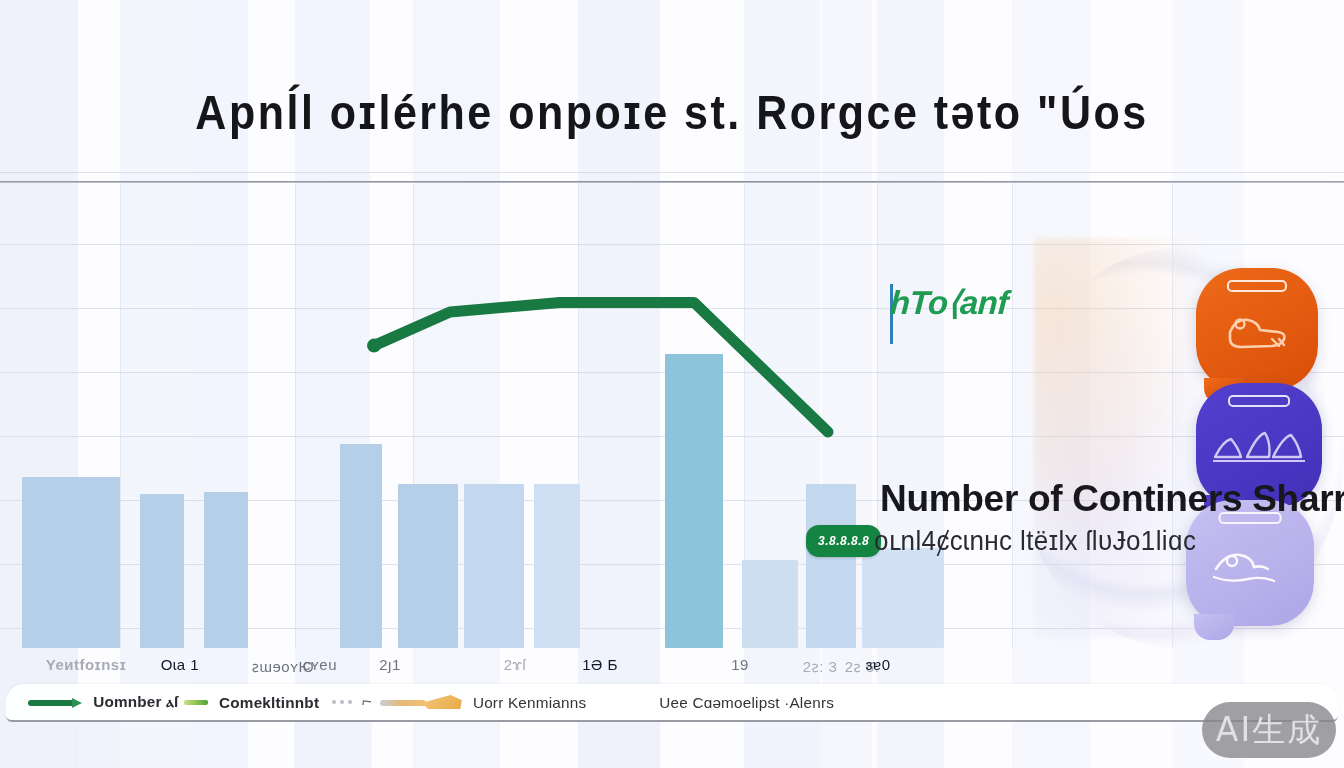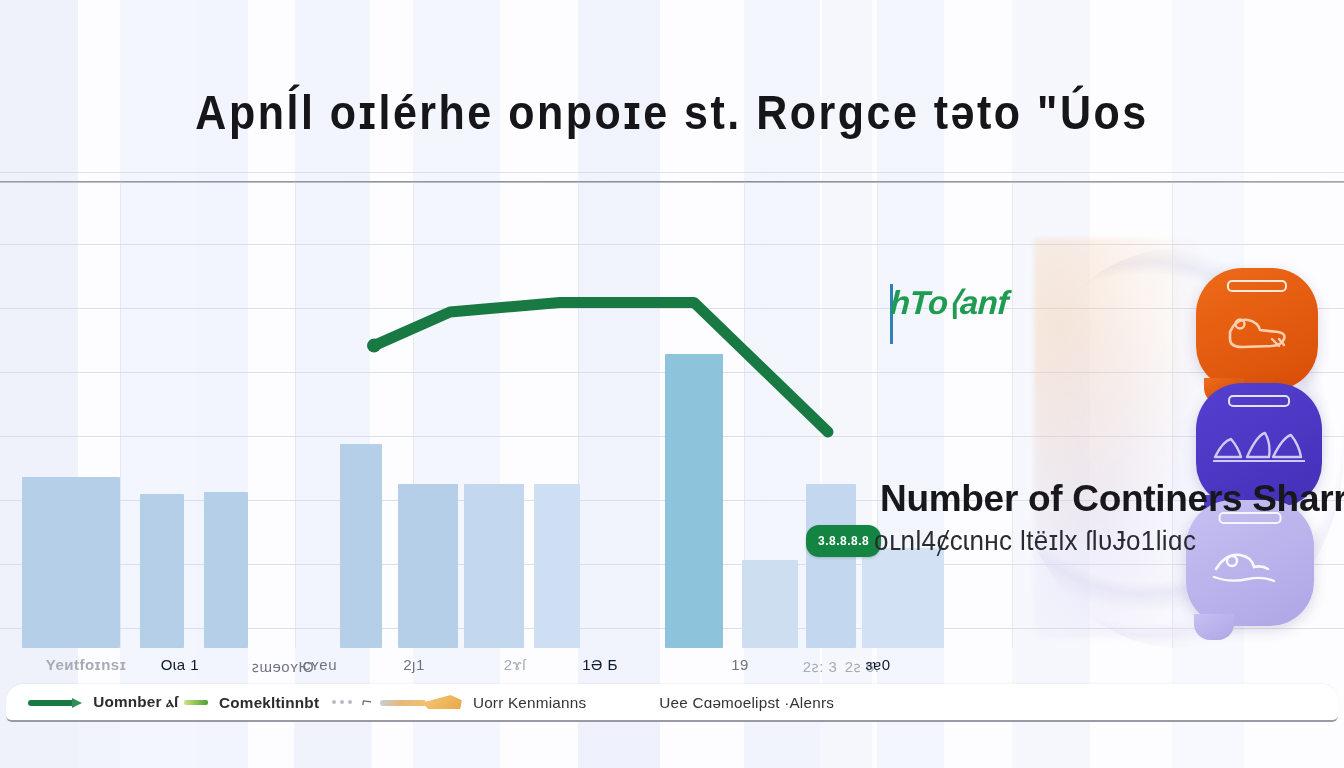--- a/index.html
+++ b/index.html
@@ -130,20 +130,21 @@
     border-radius: 13px;
     color: #ffffff;
     font-size: 12px;
     font-weight: 700;
     letter-spacing: 0.5px;
     display: flex;
     align-items: center;
     justify-content: center;
     filter: blur(0.5px);
     box-shadow: 0 1px 3px rgba(0,0,0,0.18);
+    font-style: italic;
   }
 
   
   .green-annot {
     position: absolute;
     left: 890px; top: 283px;
     color: #1f9c51;
     font-size: 33px;
     font-weight: 600;
     letter-spacing: -0.5px;
@@ -494,21 +495,21 @@
   </div>
 
   <div class="overlay-title">Number of Continers Sharr</div>
   <div class="overlay-sub">oւnl4ȼcɩnʜc ltëɪlx ſlυɈo1lіɑϲ</div>
 
   <div class="xaxis" id="xaxis">
       <div class="xtick dim" style="left: 86px; font-weight: bold;">Yeиtfoɪnsɪ</div>
       <div class="xtick dark" style="left: 180px;">Oɩa 1</div>
       <div class="xtick" style="left: 283px;">ꙅɯɘoʏЮ</div>
       <div class="xtick" style="left: 320px;">cʏeu</div>
-      <div class="xtick" style="left: 414px;">2ȷ1</div>
+      <div class="xtick" style="left: 390px;">2ȷ1</div>
       <div class="xtick dim" style="left: 515px;">2ɤſ</div>
       <div class="xtick dark" style="left: 600px;">1Ә Ƃ</div>
       <div class="xtick" style="left: 740px;">19</div>
       <div class="xtick dim" style="left: 820px;">2ꙅ: 3</div>
       <div class="xtick dim" style="left: 862px;">2ꙅ 6:</div>
       <div class="xtick dark" style="left: 878px;">ɜɐ0</div>
     </div>
 
   <div class="legend-panel">
     <div class="legend-item">
@@ -530,13 +531,14 @@
       <span class="legend-label plain">Uorr Kenmianns</span>
     </div>
     <div class="legend-gap-b"></div>
     <div class="legend-item">
       <span class="legend-label plain">Uee Cɑǝmoеlipst ·Alenrs</span>
     </div>
   </div>
 
   <div class="bottom-strip"></div>
 
+  <div class="watermark">AI生成</div>
 </div>
 
 </body></html>

